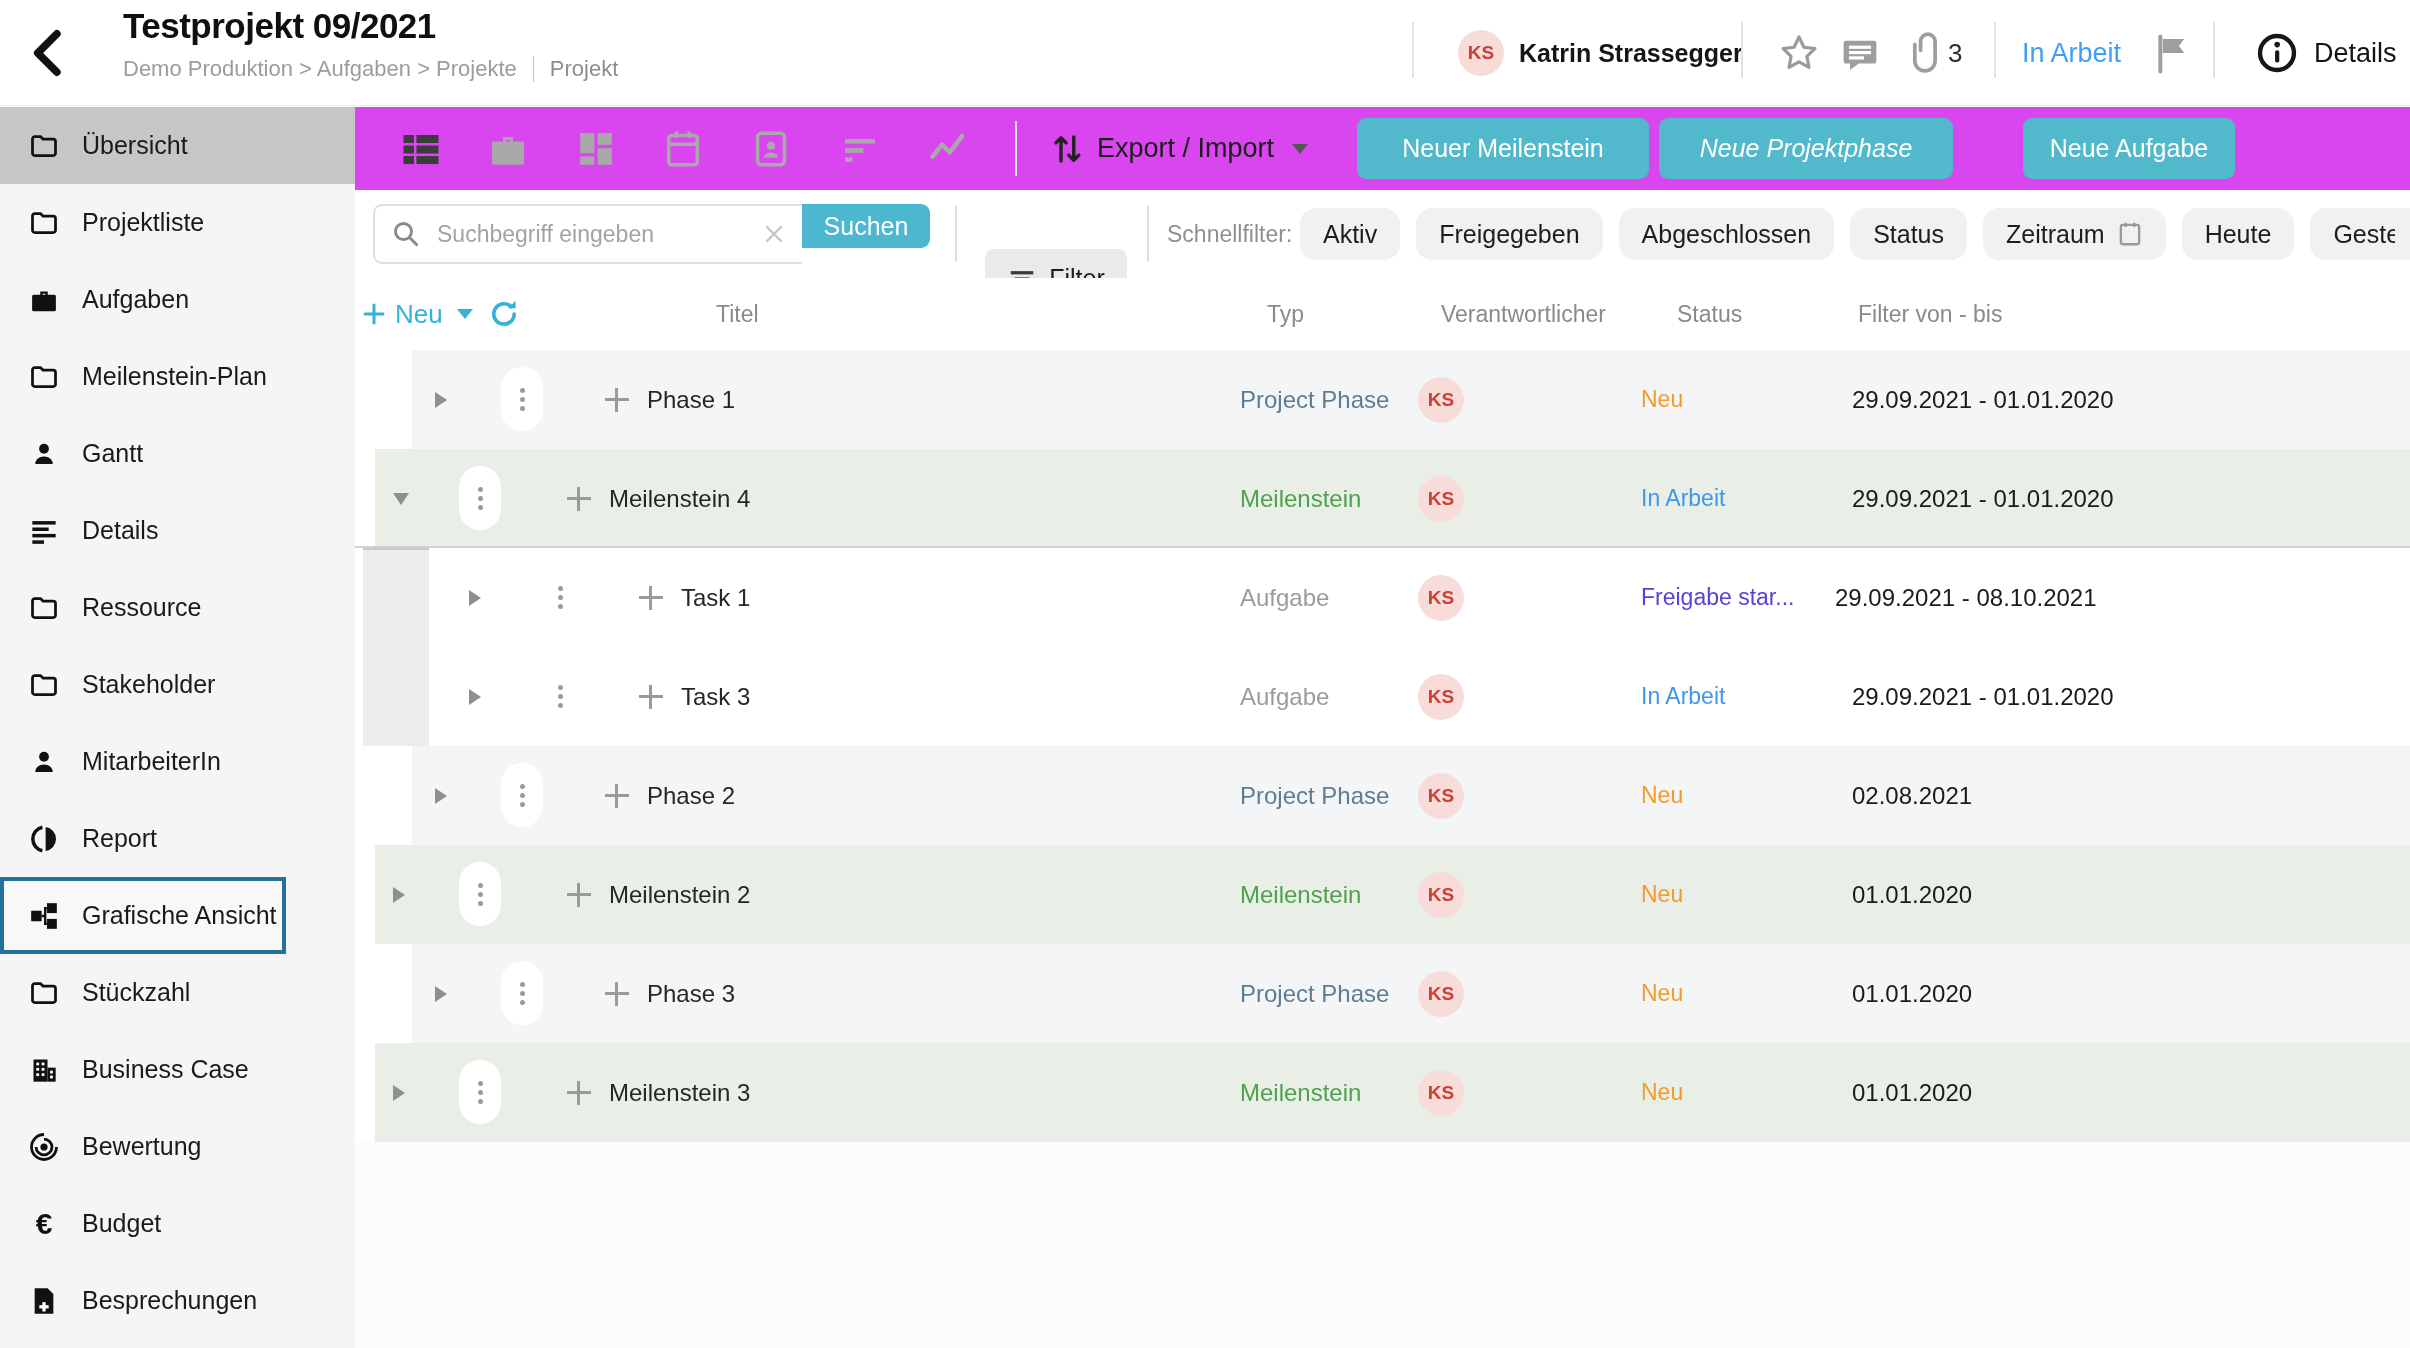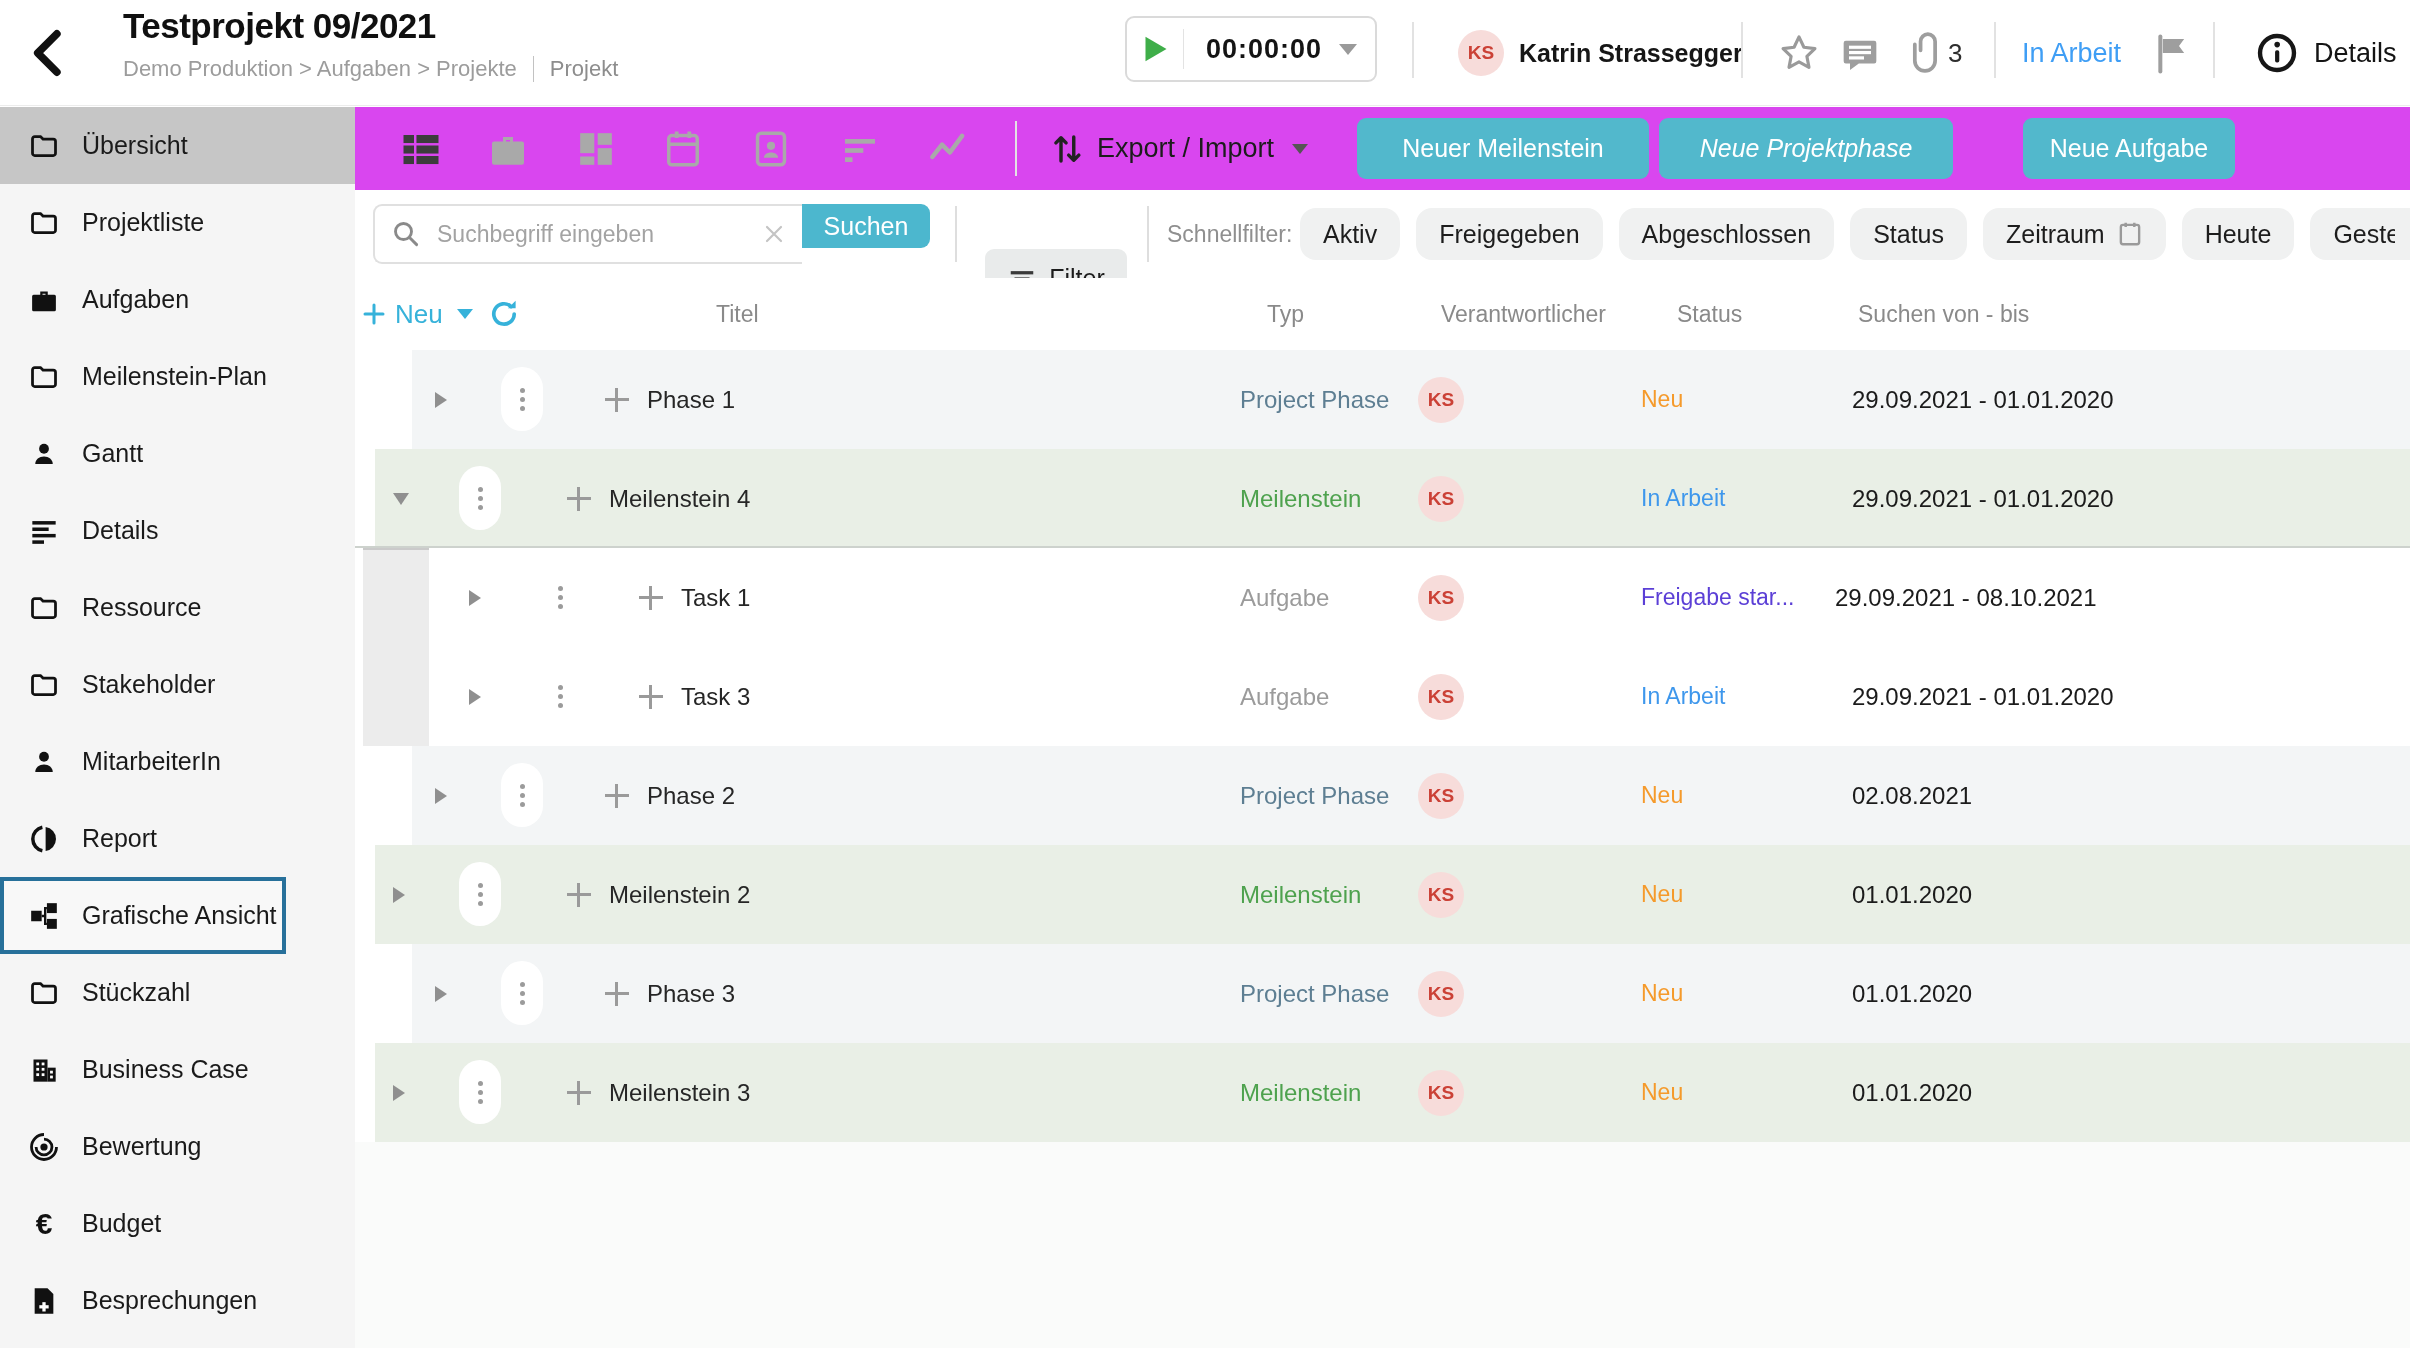--- a/index.html
+++ b/index.html
@@ -131,30 +131,20 @@
   </div>
   <div class="titleblock">
     <div class="page-title">Testprojekt 09/2021</div>
     <div class="crumbs">
       <span>Demo Produktion &gt; Aufgaben &gt; Projekte</span>
       <span class="crumb-div"></span>
       <span class="crumb-cur">Projekt</span>
     </div>
   </div>
 
-  <div class="timer">
-    <span class="playwrap">
-      <svg width="26" height="28" viewBox="0 0 14 16">
-          <path d="M1 1l12 7-12 7z" fill="#3fae49"></path>
-        </svg>
-    </span>
-    <span class="timer-divline"></span>
-    <span class="timer-val">00:00:00</span>
-    <span class="caret-down"></span>
-  </div>
 
   <div class="hsep" style="left:1412px"></div>
   <div class="userchip">
     <span class="avatar">KS</span>
     <span class="username">Katrin Strassegger</span>
   </div>
   <div class="hsep" style="left:1741px"></div>
 
   <div class="iconbtn" style="left:1778px; top:32px;">
     <svg width="42" height="42" viewBox="0 0 24 24">
@@ -483,21 +473,21 @@
     <span class="cyan-caret"></span>
     <svg width="34" height="34" viewBox="0 0 24 24">
         <path d="M19.2 12a7.2 7.2 0 1 1-2.2-5.2" fill="none" stroke="#36b2da" stroke-width="2.6" stroke-linecap="round"></path>
         <path d="M20.2 2.6v5.4h-5.4z" fill="#36b2da"></path>
       </svg>
   </div>
   <span class="col-h ch0">Titel</span>
   <span class="col-h ch1">Typ</span>
   <span class="col-h ch2">Verantwortlicher</span>
   <span class="col-h ch3">Status</span>
-  <span class="col-h ch4">Suchen von - bis</span>
+  <span class="col-h ch4">Filter von - bis</span>
 </div>
 
 <div class="rows">
   <div class="tasks-strip"></div>
 
   <div class="row phase">
     <span class="cell arrow collapsed"></span>
     <span class="kebab">
         <i class="dots"></i>
       </span>

